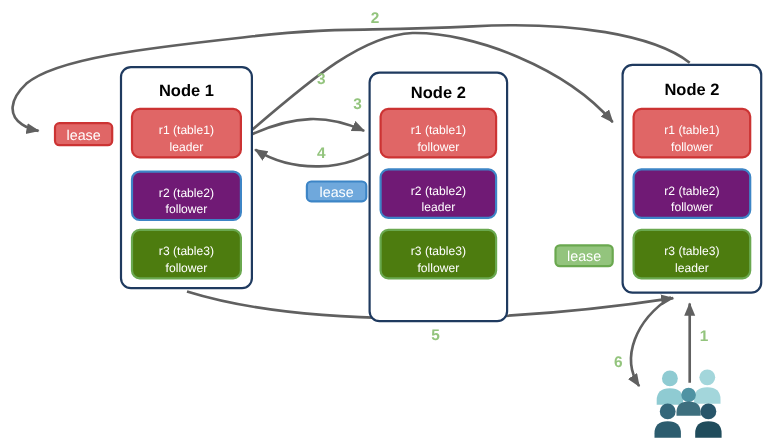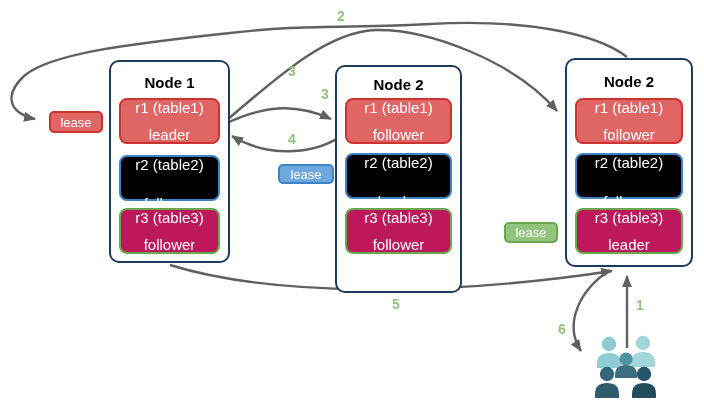--- a/index.html
+++ b/index.html
@@ -11,27 +11,27 @@
   .node{
     position:absolute;background:#ffffff;border:2px solid #1F3A5F;border-radius:10px;
     z-index:2;box-sizing:border-box;
   }
   .node-title{
     position:absolute;left:0;right:0;text-align:center;
     font-weight:bold;font-size:15px;color:#000;
   }
   .replica{
     position:absolute;left:8px;right:8px;height:46px;border-radius:8px;
-    display:flex;flex-direction:column;align-items:center;justify-content:space-between;
-    color:#ffffff;font-size:15px;line-height:15px;text-align:center;
+    display:flex;flex-direction:column;align-items:center;justify-content:flex-end;
+    color:#ffffff;font-size:11px;line-height:15px;text-align:center;
     box-sizing:border-box;z-index:3;
   }
   .replica.red{background:#E06666;border:2px solid #CC3333;}
-  .replica.blue{background:#000000;border:2px solid #3D85C6;gap:24px;}
-  .replica.green{background:#be185d;border:2px solid #6AA84F;}
+  .replica.blue{background:#701a75;border:2px solid #3D85C6;}
+  .replica.green{background:#4d7c0f;border:2px solid #6AA84F;}
   .lease{
     position:absolute;border-radius:5px;color:#fff;font-size:13px;
     display:flex;align-items:center;justify-content:center;
     box-sizing:border-box;z-index:4;
   }
   .lease.red{background:#E06666;border:2px solid #CC3333;}
   .lease.blue{background:#6FA8DC;border:2px solid #3D85C6;}
   .lease.green{background:#93C47D;border:2px solid #6AA84F;}
   .step{
     position:absolute;width:16px;text-align:center;

